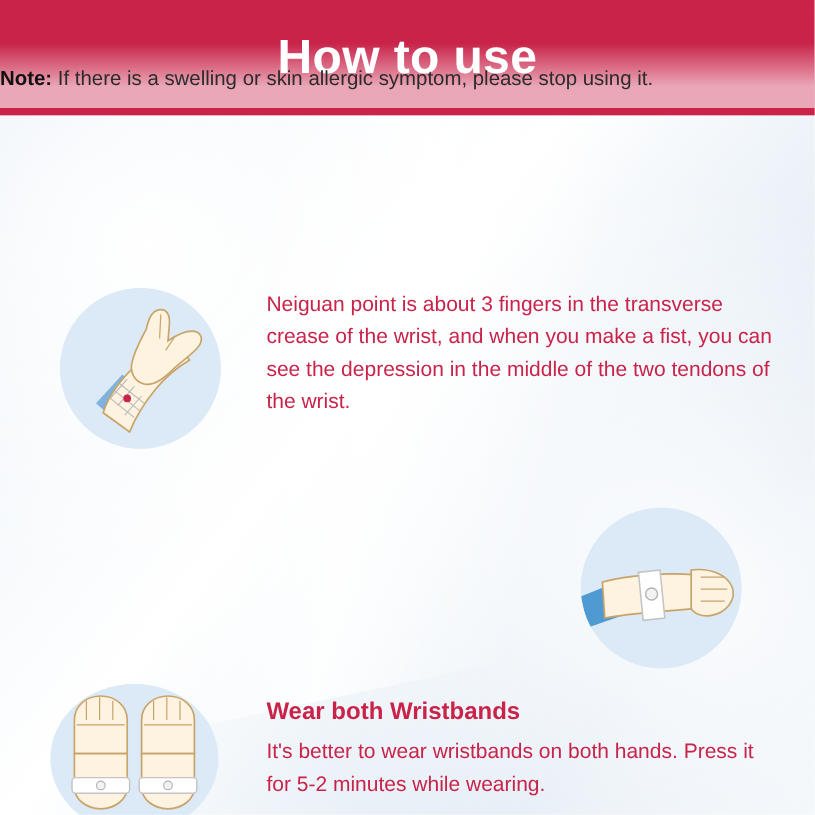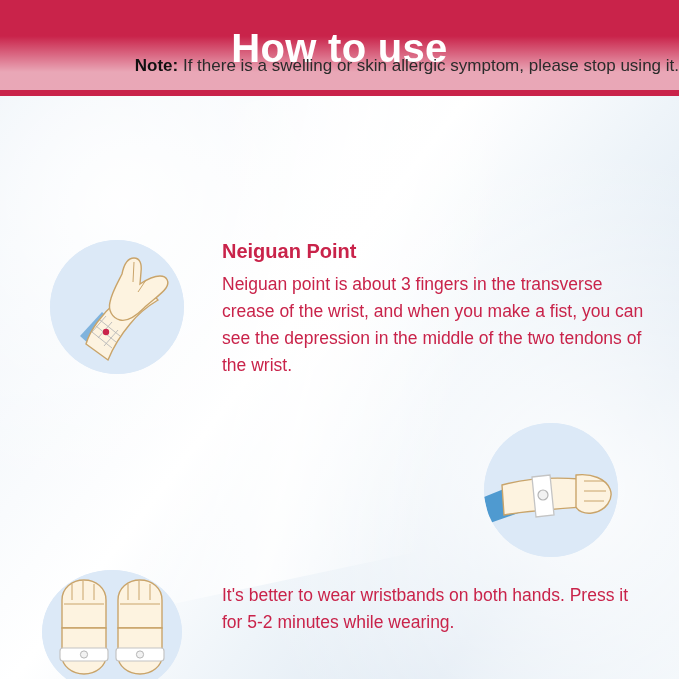--- a/index.html
+++ b/index.html
@@ -137,21 +137,21 @@
 
   
   .note-bar {
     position: absolute;
     left: 0;
     bottom: 0;
     width: 679px;
     height: 60px;
     display: flex;
     align-items: center;
-    justify-content: flex-end;
+    justify-content: flex-start;
     background: linear-gradient(180deg, rgba(255,255,255,0.0) 0%, rgba(255,255,255,0.6) 60%);
   }
   .note-text {
     font-size: 17px;
     color: #2b2b2b;
   }
   .note-text b {
     color: #111;
   }
   .note-line {
@@ -194,21 +194,20 @@
             <path d="M46 86 L66 102"></path>
             <path d="M42 92 L62 108"></path>
             <path d="M56 76 L42 92"></path>
             <path d="M62 82 L48 98"></path>
             <path d="M68 90 L54 106"></path>
           </g>
           <circle cx="56" cy="92" r="3.2" fill="#c9234a"></circle>
         </svg>
       </div>
       <div class="s1-text">
-        <div class="heading">Neiguan Point</div>
         <p class="body-text">Neiguan point is about 3 fingers in the transverse crease of the wrist, and when you make a fist, you can see the depression in the middle of the two tendons of the wrist.</p>
       </div>
     </div>
 
     <div class="section2">
       <div class="circle-img c2">
         <svg width="134" height="134" viewBox="0 0 134 134">
           <circle cx="67" cy="67" r="67" fill="#dce9f7"></circle>
 
           <path d="M0 74 L30 62 L40 88 L6 100 Z" fill="#4f9ad0"></path>
@@ -248,20 +247,21 @@
               <path d="M97 11 L97 30"></path>
               <path d="M108 14 L108 30"></path>
             <path d="M78 34 L118 34"></path>
           </g>
           <path d="M76 58 L120 58 L120 86 C120 96 110 104 98 104 C86 104 76 96 76 86 Z" fill="#fdf3e0" stroke="#c9a46a" stroke-width="1.4"></path>
           <rect x="74" y="78" width="48" height="13" rx="3" fill="#ffffff" stroke="#c4c4c4" stroke-width="1.2"></rect>
           <circle cx="98" cy="84.5" r="3.6" fill="#f2f2f2" stroke="#b5b5b5" stroke-width="1"></circle>
         </svg>
       </div>
       <div class="s3-text">
+        <div class="heading">Wear both Wristbands</div>
         <p class="body-text">It's better to wear wristbands on both hands. Press it for 5-2 minutes while wearing.</p>
       </div>
     </div>
 
     <div class="note-bar">
       <div class="note-text">
         <b>Note:</b><span> If there is a swelling or skin allergic symptom, please stop using it.</span>
       </div>
     </div>
     <div class="note-line"></div>

